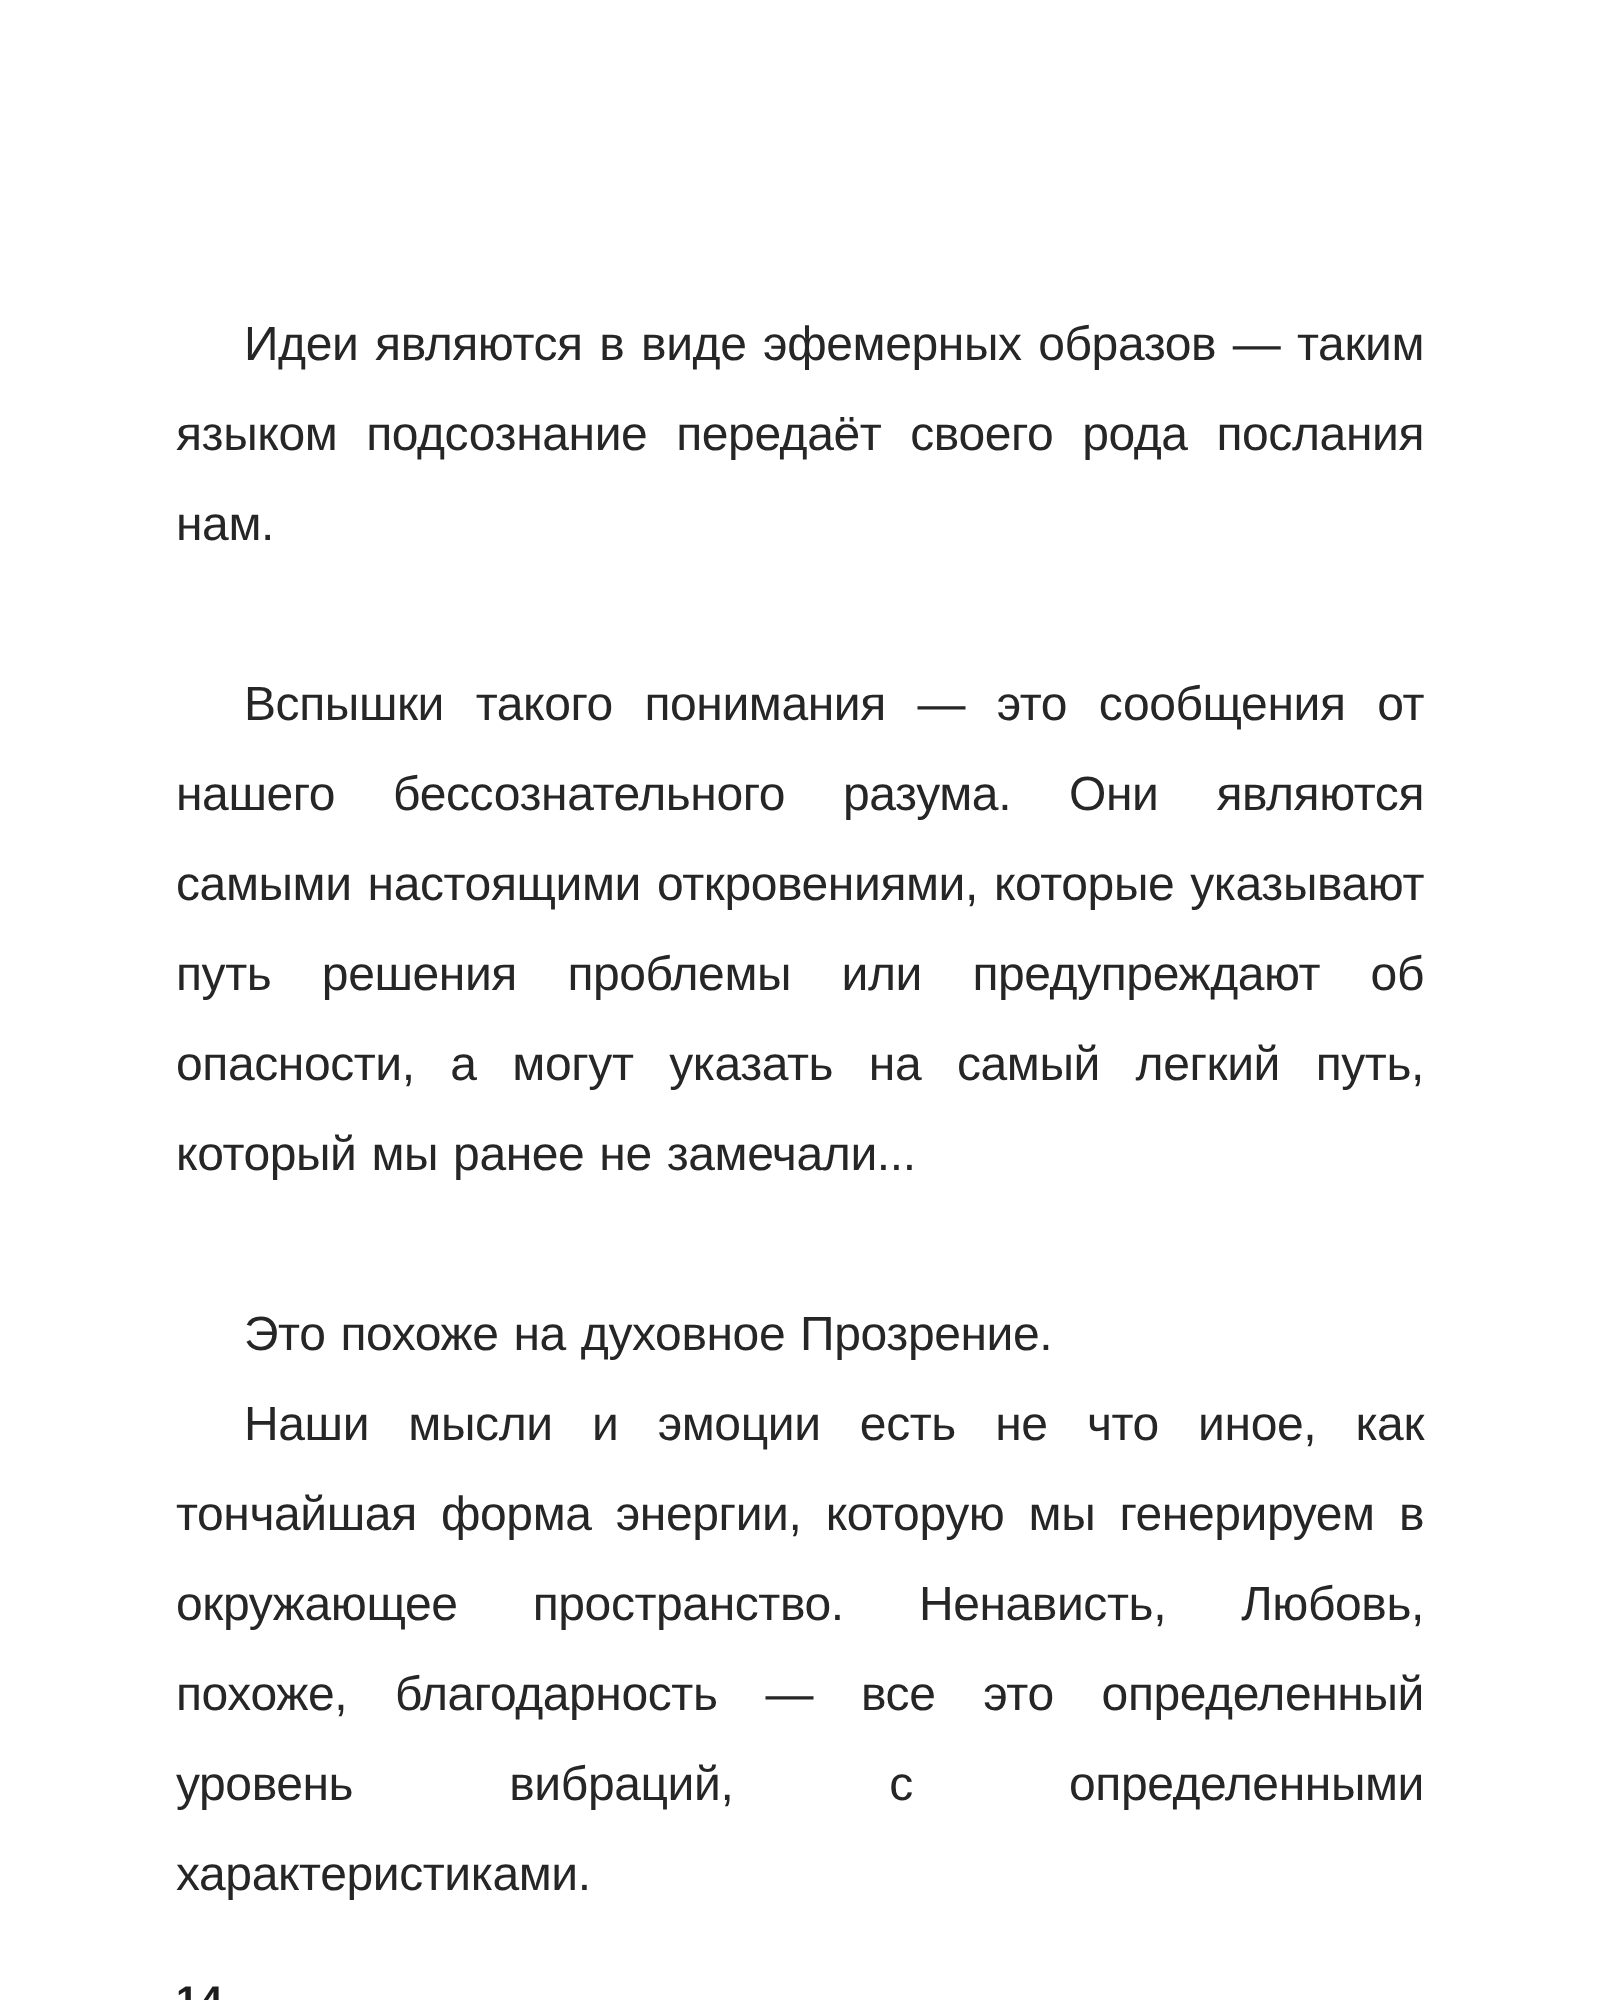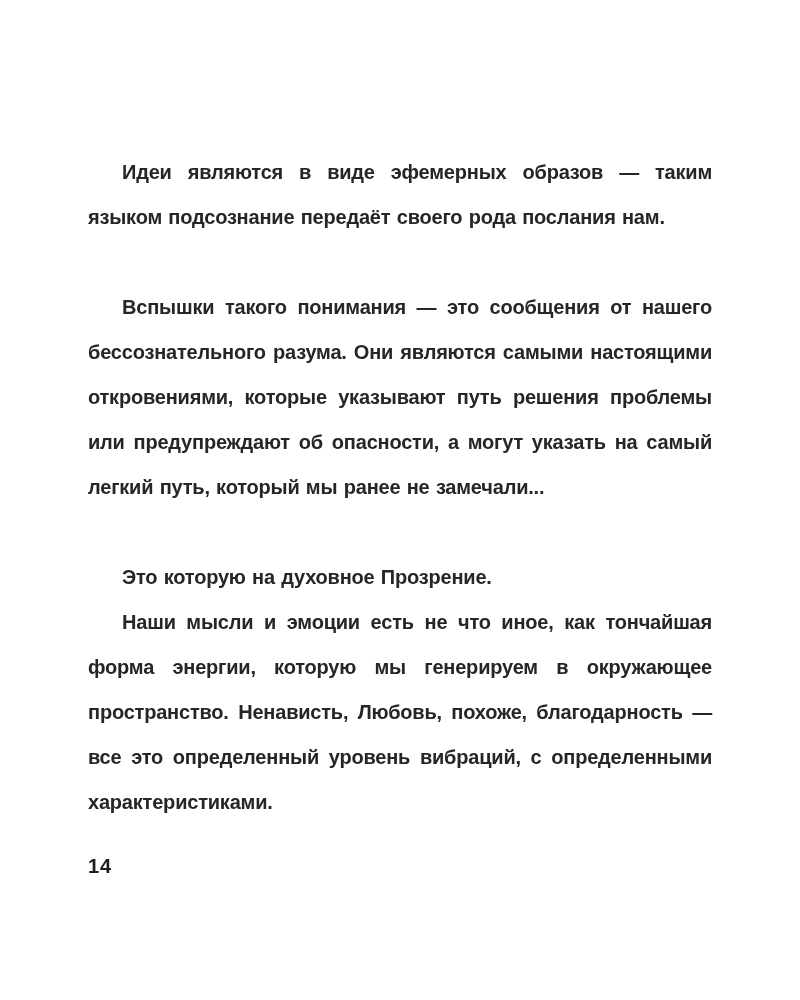--- a/index.html
+++ b/index.html
@@ -13,22 +13,22 @@
     height: 1000px;
     background: #ffffff;
     box-sizing: border-box;
     padding: 150px 88px 0 88px;
     font-family: "Liberation Sans", sans-serif;
     color: #262626;
     overflow: hidden;
   }
   .para {
     margin: 0;
-    font-size: 20px;
-    font-weight: 700;
+    font-size: 24px;
+    font-weight: 400;
     line-height: 45px;
     text-align: justify;
     text-indent: 34px;
     letter-spacing: -0.2px;
     word-spacing: 1px;
   }
   .gap-before {
     margin-top: 45px;
   }
   .page-number {
@@ -40,18 +40,18 @@
   }
 </style>
 </head>
 <body>
 
 <div class="page">
   <p class="para">Идеи являются в виде эфемерных образов — таким языком подсознание передаёт своего рода послания нам.</p>
 
   <p class="para gap-before">Вспышки такого понимания — это сообщения от нашего бессознательного разума. Они являются самыми настоящими откровениями, которые указывают путь решения проблемы или предупреждают об опасности, а могут указать на самый легкий путь, который мы ранее не замечали...</p>
 
-  <p class="para gap-before">Это которую на духовное Прозрение.</p>
+  <p class="para gap-before">Это похоже на духовное Прозрение.</p>
 
   <p class="para">Наши мысли и эмоции есть не что иное, как тончайшая форма энергии, которую мы генерируем в окружающее пространство. Ненависть, Любовь, похоже, благодарность — все это определенный уровень вибраций, с определенными характеристиками.</p>
 
   <div class="page-number">14</div>
 </div>
 
 </body></html>

